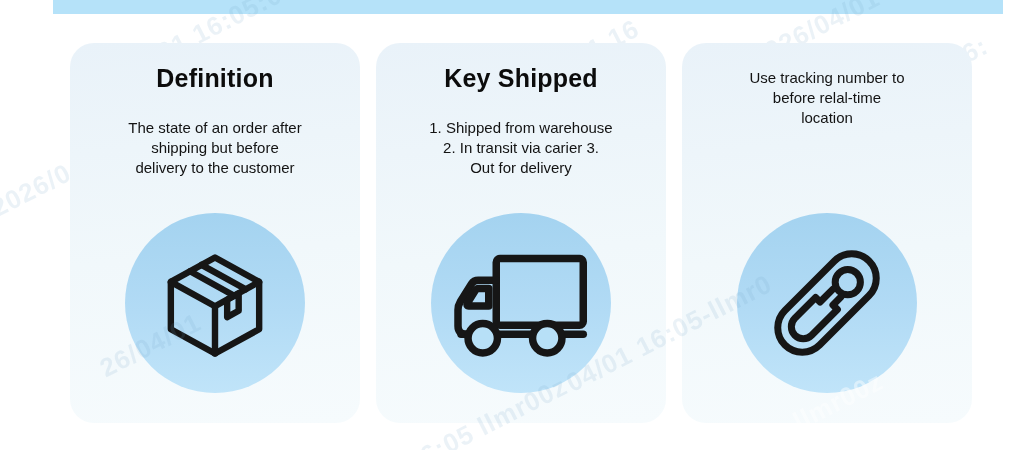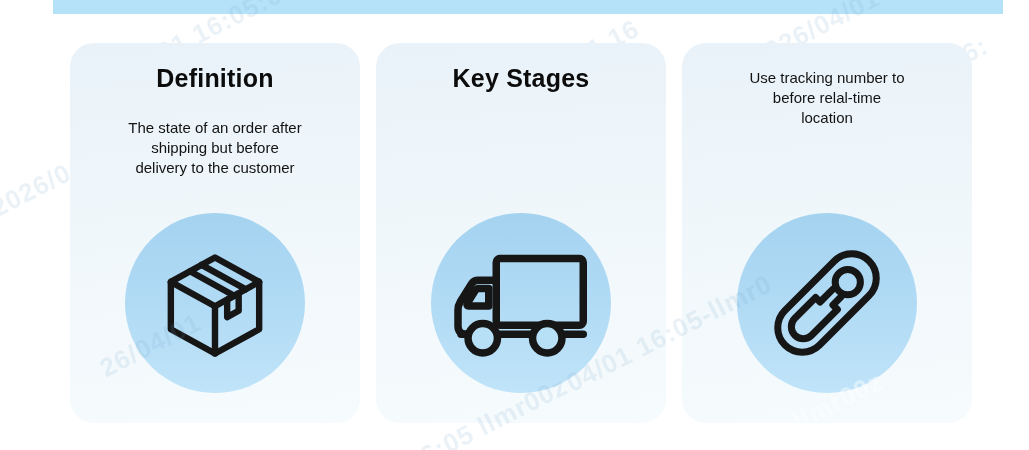--- a/index.html
+++ b/index.html
@@ -77,21 +77,24 @@
           <path d="M 15.5 33.5 L 50 52.5 L 84.5 33.5"></path>
           <path d="M 50 52.5 L 50 89.5"></path>
           <path d="M 30.5 25.2 L 65 44.3"></path>
           <path d="M 39.5 20.2 L 74 39.3"></path>
           <path d="M 59.5 47.5 L 68.5 42.5 L 68.5 56 L 59.5 61 Z"></path>
         </svg>
       </div>
     </div>
 
     <div class="card">
-      <div class="card-title">Key Stages</div>
+      <div class="card-title">Key Shipped</div>
+      <div class="card-body">1. Shipped from warehouse
+2. In transit via carier 3.
+Out for delivery</div>
       <div class="icon-circle">
         <svg class="icon-svg" width="150" height="111" viewBox="0 0 100 74" fill="none" stroke="#161616" stroke-width="5" stroke-linejoin="round" stroke-linecap="round">
           <path d="M 10 57.5 H 91.5"></path>
           <rect x="33.5" y="7" width="58" height="44.5" rx="2.5"></rect>
           <path d="M 33.5 21.5 H 21.5 C 19.5 21.5 18 22.3 16.9 24 L 9.6 35.6 C 8.5 37.4 8 39 8 41.2 V 52 C 8 55.5 9.8 57.5 13.3 57.5 H 33.5"></path>
           <path d="M 28.5 27 H 21.8 C 20.8 27 20.1 27.4 19.6 28.2 L 14.2 36.8 C 13.6 37.8 14 38.7 15.2 38.7 H 28.5 Z"></path>
           <circle cx="24.5" cy="60.2" r="9.8" fill="#b7e0f7"></circle>
           <circle cx="67.5" cy="60.2" r="9.8" fill="#b7e0f7"></circle>
         </svg>
       </div>

